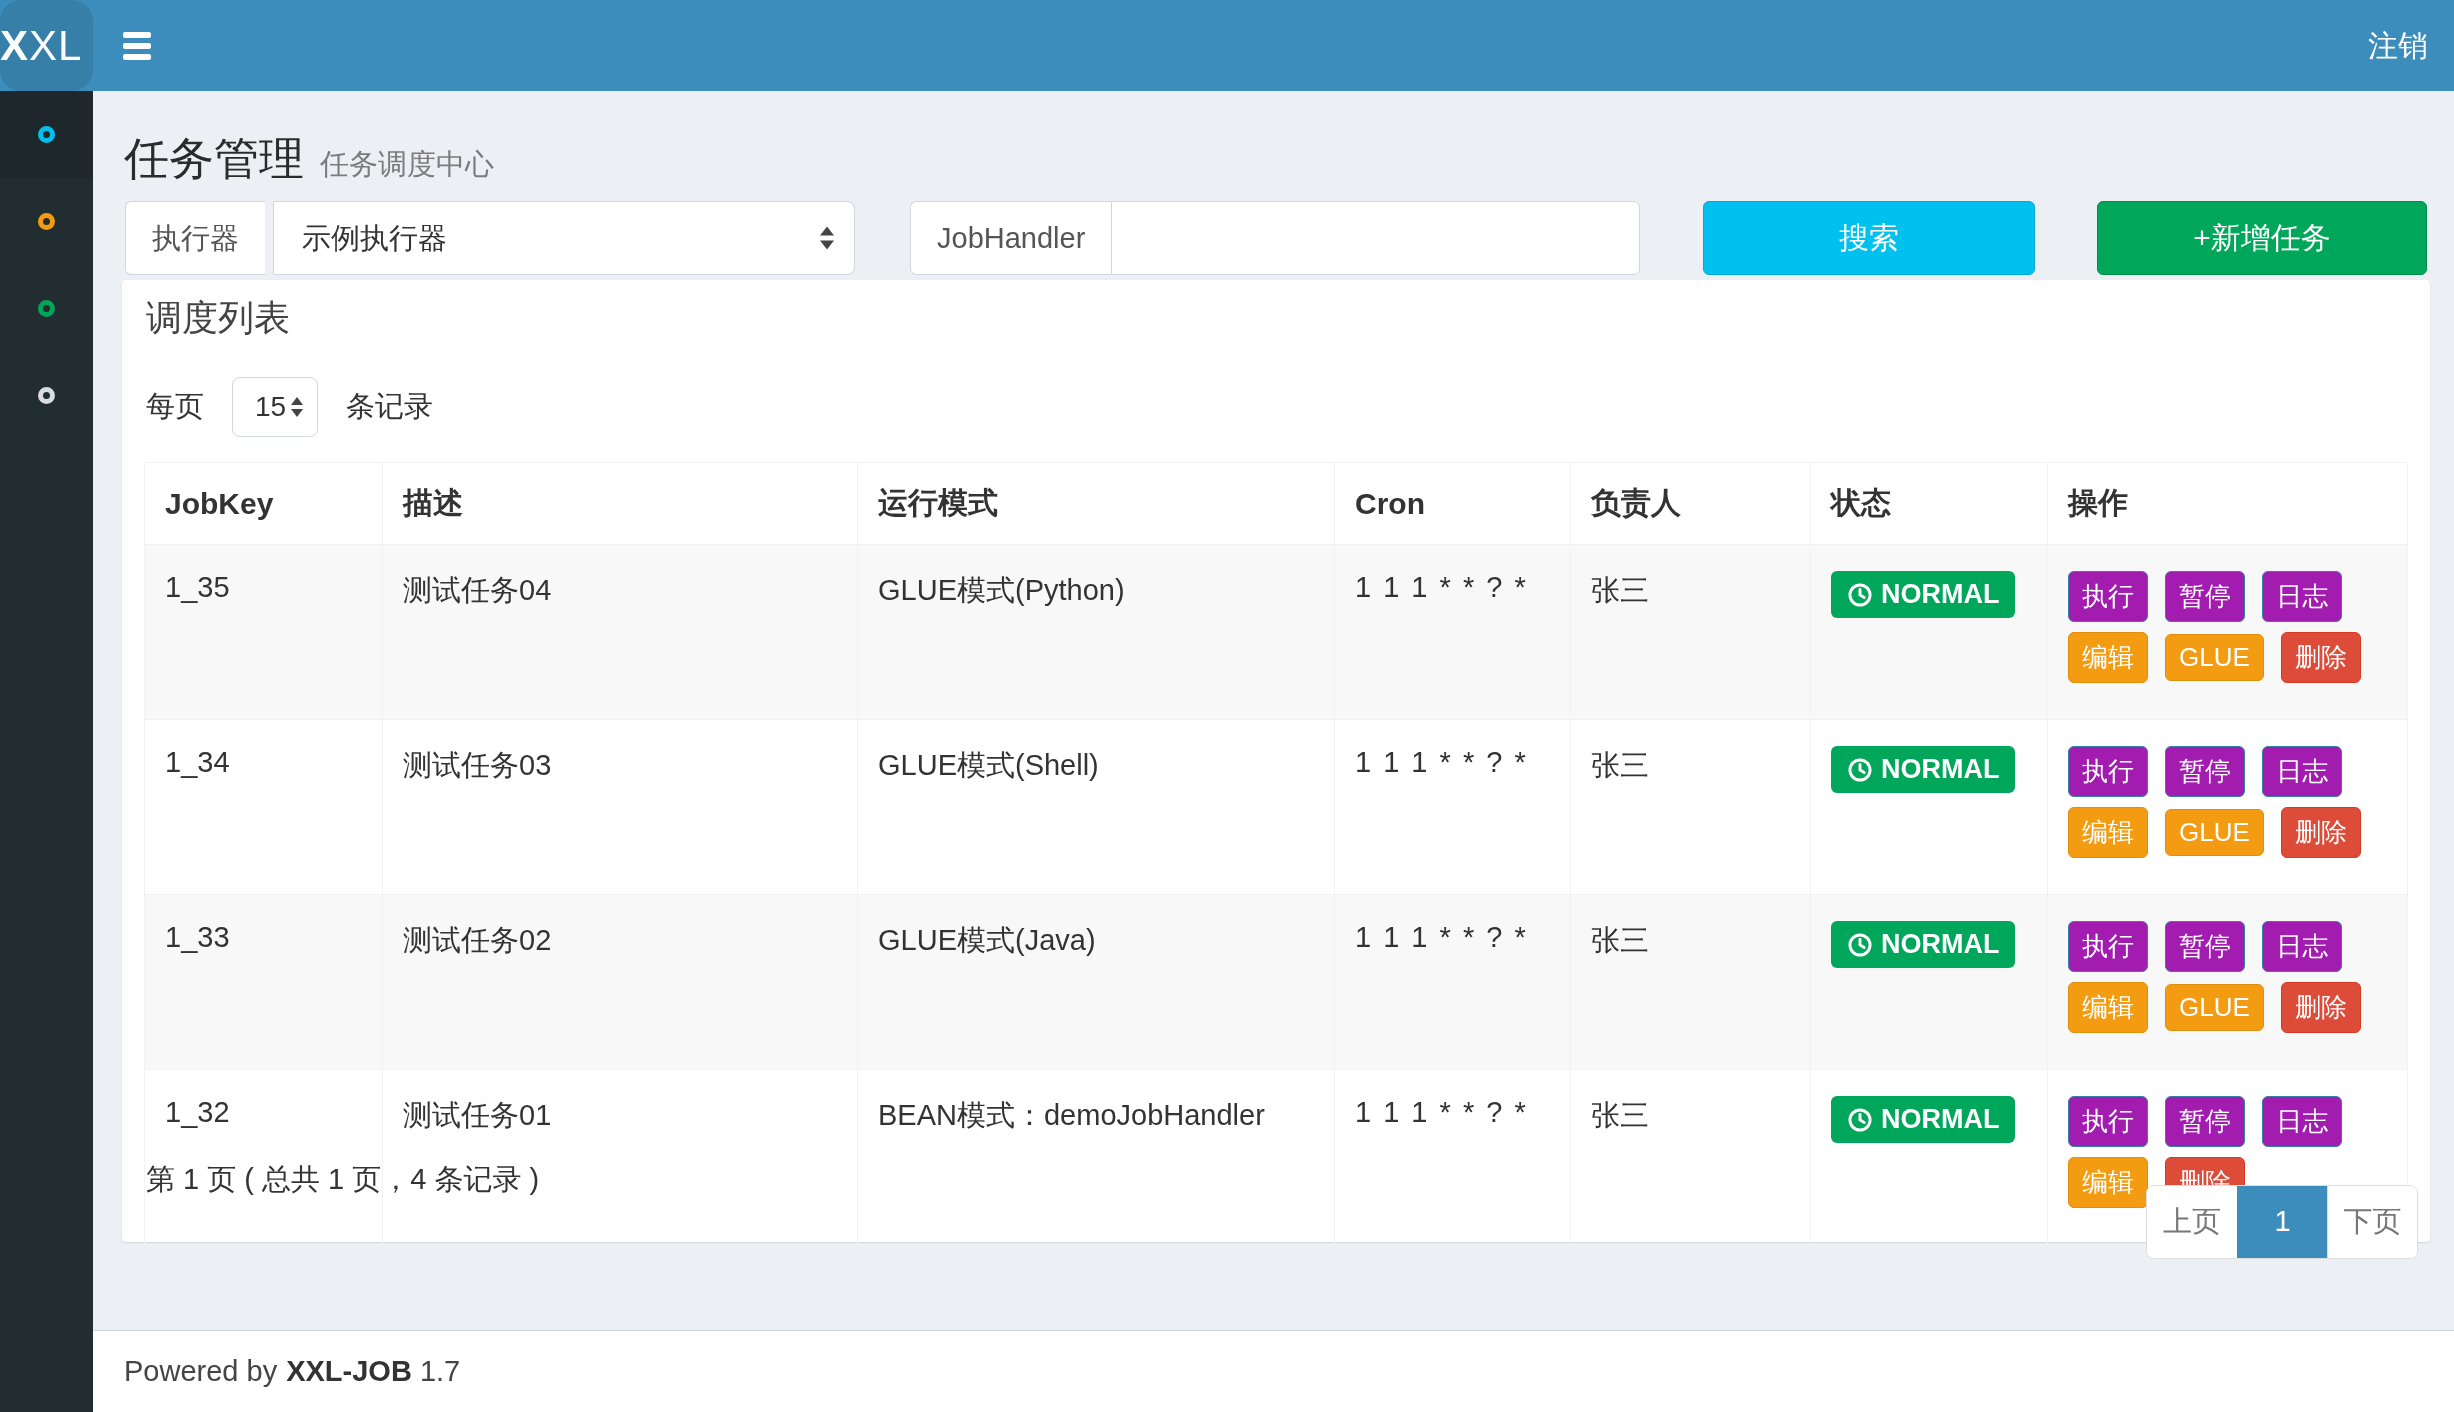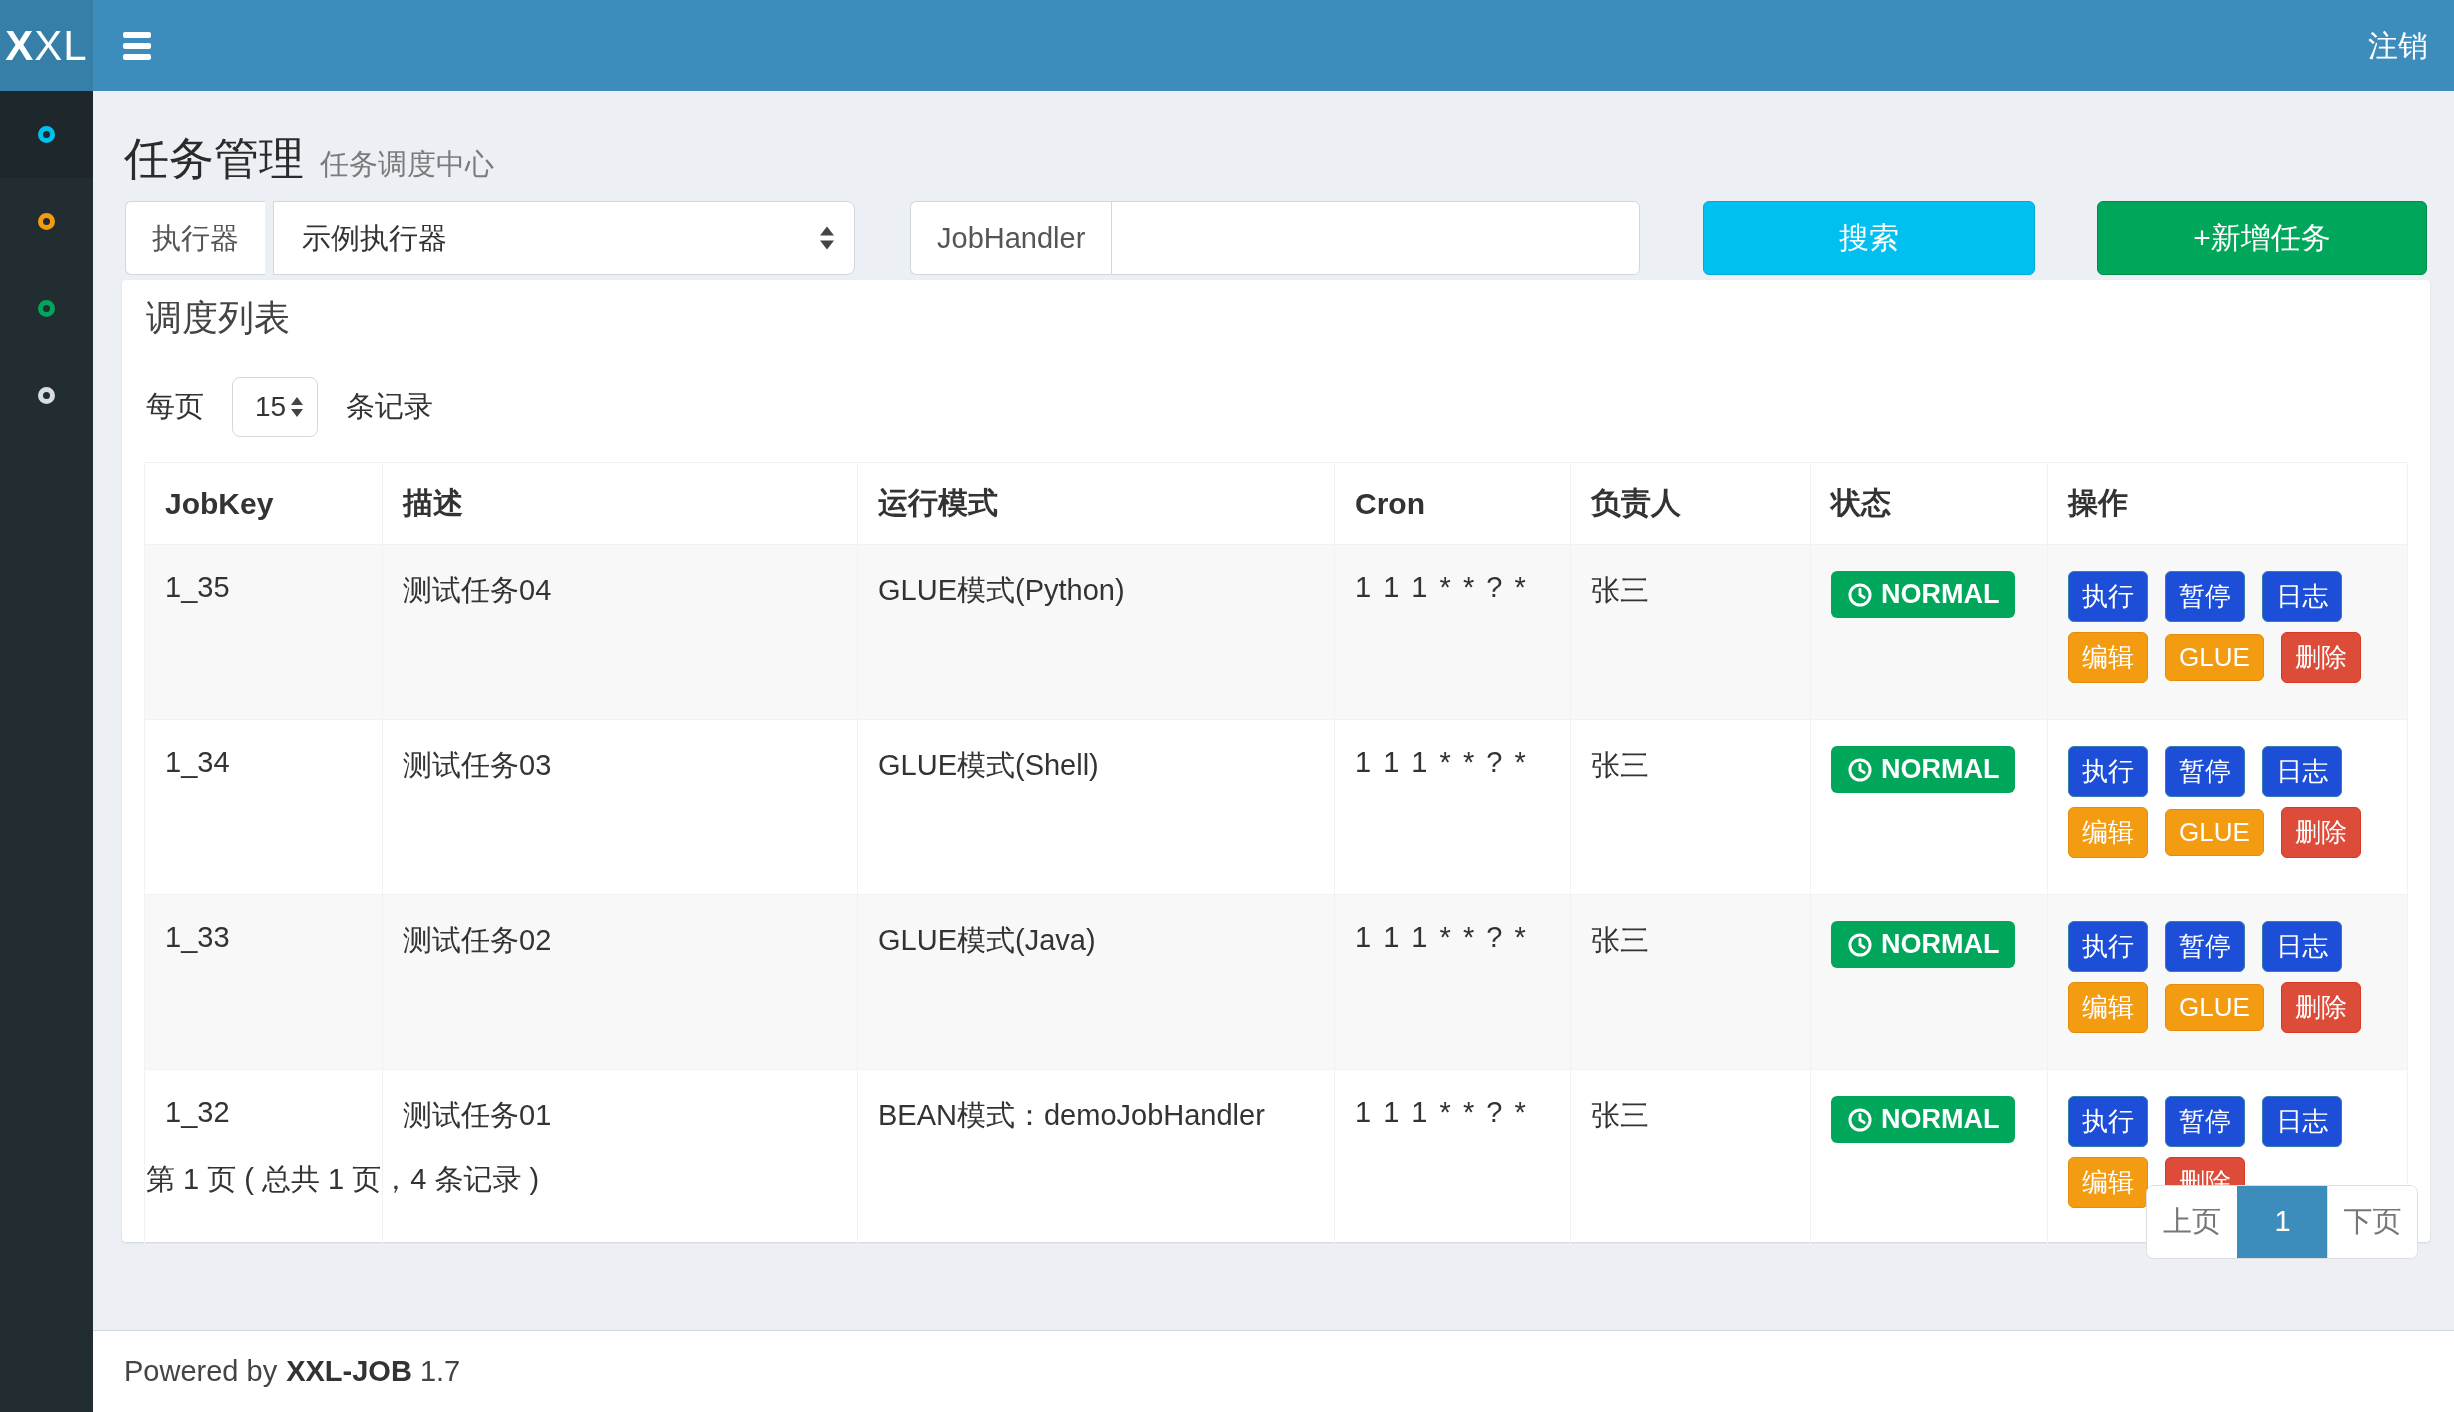--- a/index.html
+++ b/index.html
@@ -8,21 +8,21 @@
     position:relative;
     font-family:"Liberation Sans","DejaVu Sans",sans-serif;
     background:#ecf0f5;
     overflow:hidden;
     color:#333;
   }
 
   
   .navbar { position:absolute; top:0; left:0; width:2454px; height:91px; background:#3c8dbc; z-index:5; }
   .logo { position:absolute; left:0; top:0; width:93px; height:91px; background:#367fa9;
-          color:#fff; text-align:center; line-height:91px; font-size:42px; font-weight:300; letter-spacing:1px; }
+          color:#fff; line-height:91px; font-size:42px; font-weight:300; letter-spacing:1px;border-radius:21px; }
   .logo b { font-weight:700; }
   .menu-toggle { position:absolute; left:104px; top:0; width:66px; height:91px;
                  display:flex; flex-direction:column; justify-content:center; align-items:center; gap:5px; cursor:pointer; }
   .menu-toggle .bar { width:28px; height:6px; background:#fff; border-radius:2px; }
   .logout { position:absolute; right:0; top:0; height:114px; line-height:91px; padding:0 26px;
             color:#fff; font-size:30px; cursor:pointer; text-decoration:none; }
 
   
   .sidebar { position:absolute; left:0; top:91px; width:93px; height:1321px; background:#222d32; z-index:4; }
   .side-item { height:87px; display:flex; align-items:center; justify-content:center; cursor:pointer; }
@@ -84,21 +84,21 @@
   tbody tr:nth-child(odd) td { background:#f8f8f8; }
   td.cron { letter-spacing:2px; }
 
   .status-badge { display:inline-flex; align-items:center; gap:8px; background:#00a65a; color:#fff;
                   font-weight:700; font-size:27px; padding:8px 16px; border-radius:6px; }
   .status-badge svg { display:block; }
 
   .btn-line { white-space:nowrap; margin-bottom:10px; }
   .ab { display:inline-block; color:#fff; font-size:26px; padding:7px 13px; border-radius:6px;
         margin-right:9px; cursor:pointer; text-decoration:none; }
-  .ab.blue   { background:#1d4ed8; border:1px solid #367fa9; }
+  .ab.blue   { background:#a21caf; border:1px solid #367fa9; }
   .ab.orange { background:#f39c12; border:1px solid #e08e0b; }
   .ab.red    { background:#dd4b39; border:1px solid #d73925; }
 
   .page-info { position:absolute; left:24px; top:880px; font-size:29px; color:#333; }
   .pager { position:absolute; right:12px; top:858px; display:flex; border:1px solid #ddd;
            border-radius:8px; overflow:hidden; background:#fff;margin-top:47px; }
   .pg { min-width:90px; height:72px; line-height:70px; text-align:center; padding:0 12px;
         font-size:29px; color:#777; background:#fff; border-left:1px solid #ddd; cursor:pointer; }
   .pg:first-child { border-left:none; }
   .pg.active { background:#3c8dbc; color:#fff; border-color:#3c8dbc; }

